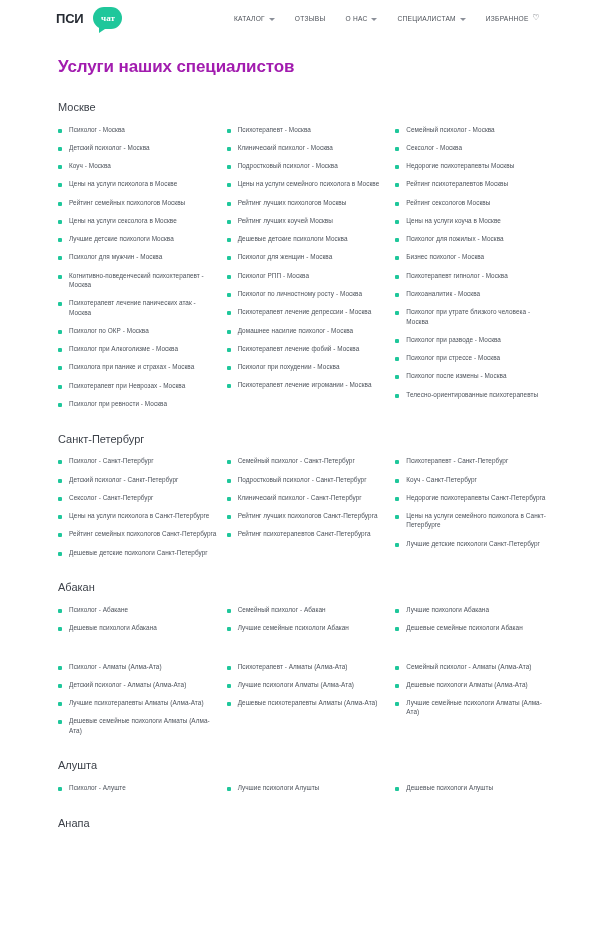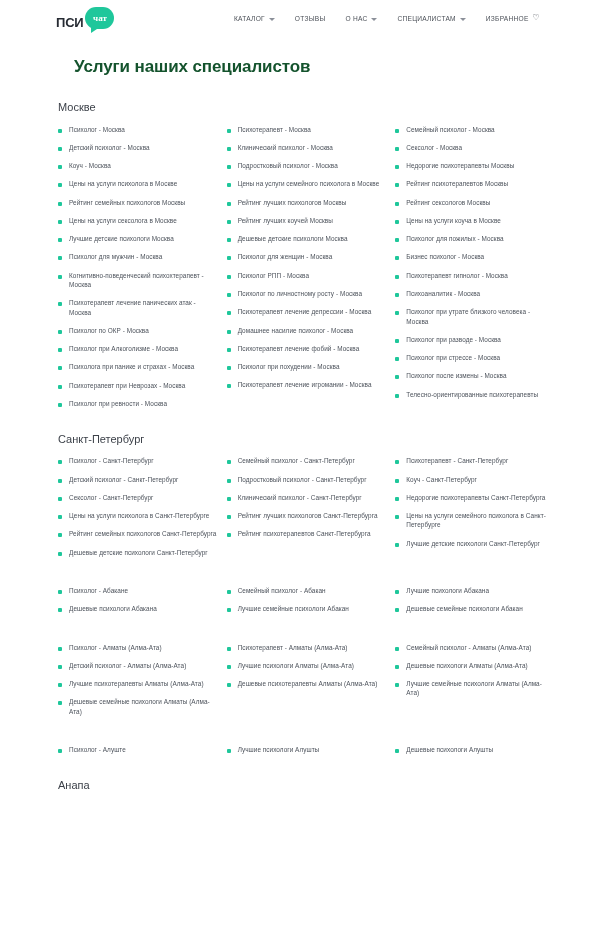--- a/index.html
+++ b/index.html
@@ -17,22 +17,22 @@
   .site-header {
     height: 36px;
     display: flex;
     align-items: center;
     padding: 0 14px 0 56px;
     background: #ffffff;
   }
 
   .logo {
     display: flex;
-    align-items: flex-end;
-    gap: 2px;
+    align-items: center;
+    gap: 10px;
     text-decoration: none;
     flex: 0 0 auto;
   }
   .logo-word {
     font-size: 13px;
     font-weight: 700;
     letter-spacing: -0.2px;
     color: #262b33;
     line-height: 1;
   }
@@ -107,23 +107,23 @@
   }
 
   
   .page {
     padding: 0 46px 0 58px;
   }
 
   .page-title {
     font-size: 17px;
     font-weight: 700;
-    color: #14532d;
+    color: #a21caf;
     letter-spacing: -0.1px;
-    margin: 21px 0 0 16px;
+    margin: 21px 0 0 0;
   }
 
   .city-section {
     margin-top: 20px;
   }
   .city-section:first-of-type { margin-top: 24px; }
 
   .city-name {
     font-size: 11px;
     font-weight: 400;
@@ -457,20 +457,21 @@
               <a class="link-text" href="#">Цены на услуги семейного психолога в Санкт-Петербурге</a>
             </div>
             <div class="link-row">
               <span class="bullet"></span>
               <a class="link-text" href="#">Лучшие детские психологи Санкт-Петербург</a>
             </div>
           </div>
         </div>
       </section>
       <section class="city-section">
+        <h2 class="city-name">Абакан</h2>
         <div class="links-grid">
           <div>
             <div class="link-row">
               <span class="bullet"></span>
               <a class="link-text" href="#">Психолог - Абакане</a>
             </div>
             <div class="link-row">
               <span class="bullet"></span>
               <a class="link-text" href="#">Дешевые психологи Абакана</a>
             </div>
@@ -541,20 +542,21 @@
               <a class="link-text" href="#">Дешевые психологи Алматы (Алма-Ата)</a>
             </div>
             <div class="link-row">
               <span class="bullet"></span>
               <a class="link-text" href="#">Лучшие семейные психологи Алматы (Алма-Ата)</a>
             </div>
           </div>
         </div>
       </section>
       <section class="city-section">
+        <h2 class="city-name">Алушта</h2>
         <div class="links-grid">
           <div>
             <div class="link-row">
               <span class="bullet"></span>
               <a class="link-text" href="#">Психолог - Алуште</a>
             </div>
           </div>
           <div>
             <div class="link-row">
               <span class="bullet"></span>

